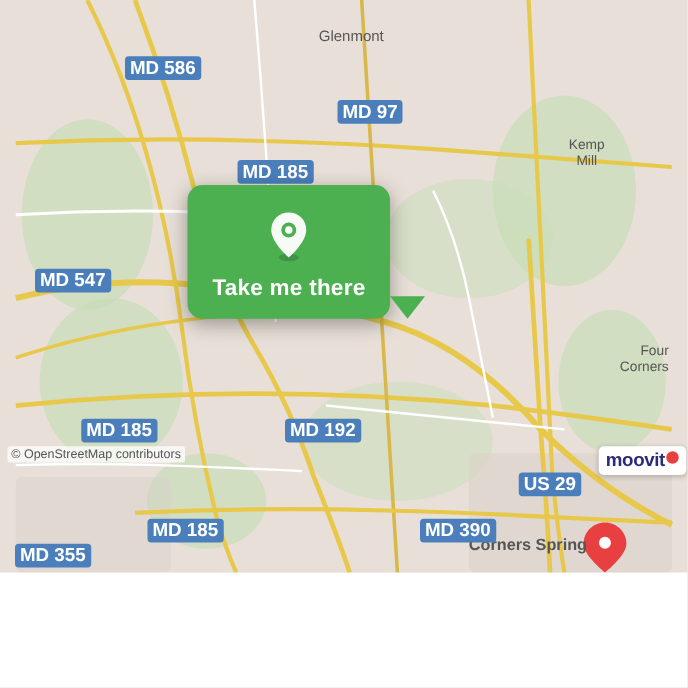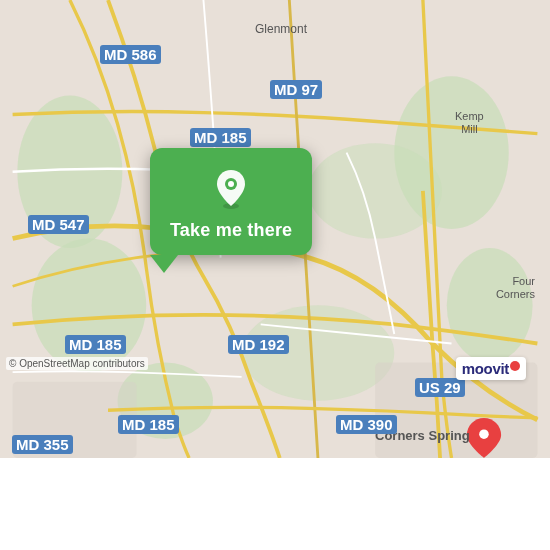--- a/index.html
+++ b/index.html
@@ -27,22 +27,21 @@
       width: 100%; height: 100%;
     }
 
     
     #callout {
       position: absolute;
       top: 148px;
       left: 150px;
       width: 200px;
       display: flex;
-      flex-direction: column;
-      align-items: flex-start;
+      align-items: flex-end;
       pointer-events: none;
     }
 
     #callout-box {
       background: #4caf50;
       border-radius: 12px;
       padding: 18px 20px 14px 20px;
       display: flex;
       flex-direction: column;
       align-items: center;
@@ -105,21 +104,21 @@
       color: #555;
       background: rgba(255,255,255,0.75);
       padding: 1px 3px;
       border-radius: 2px;
     }
 
     
     #moovit-logo {
       position: absolute;
       bottom: 78px;
-      right: 24px;
+      right: 1px;
       display: flex;
       align-items: center;
       background: #fff;
       border-radius: 4px;
       padding: 3px 6px;
       box-shadow: 0 1px 4px rgba(0,0,0,0.2);
       justify-content: space-between;
     }
 
     #moovit-text {

